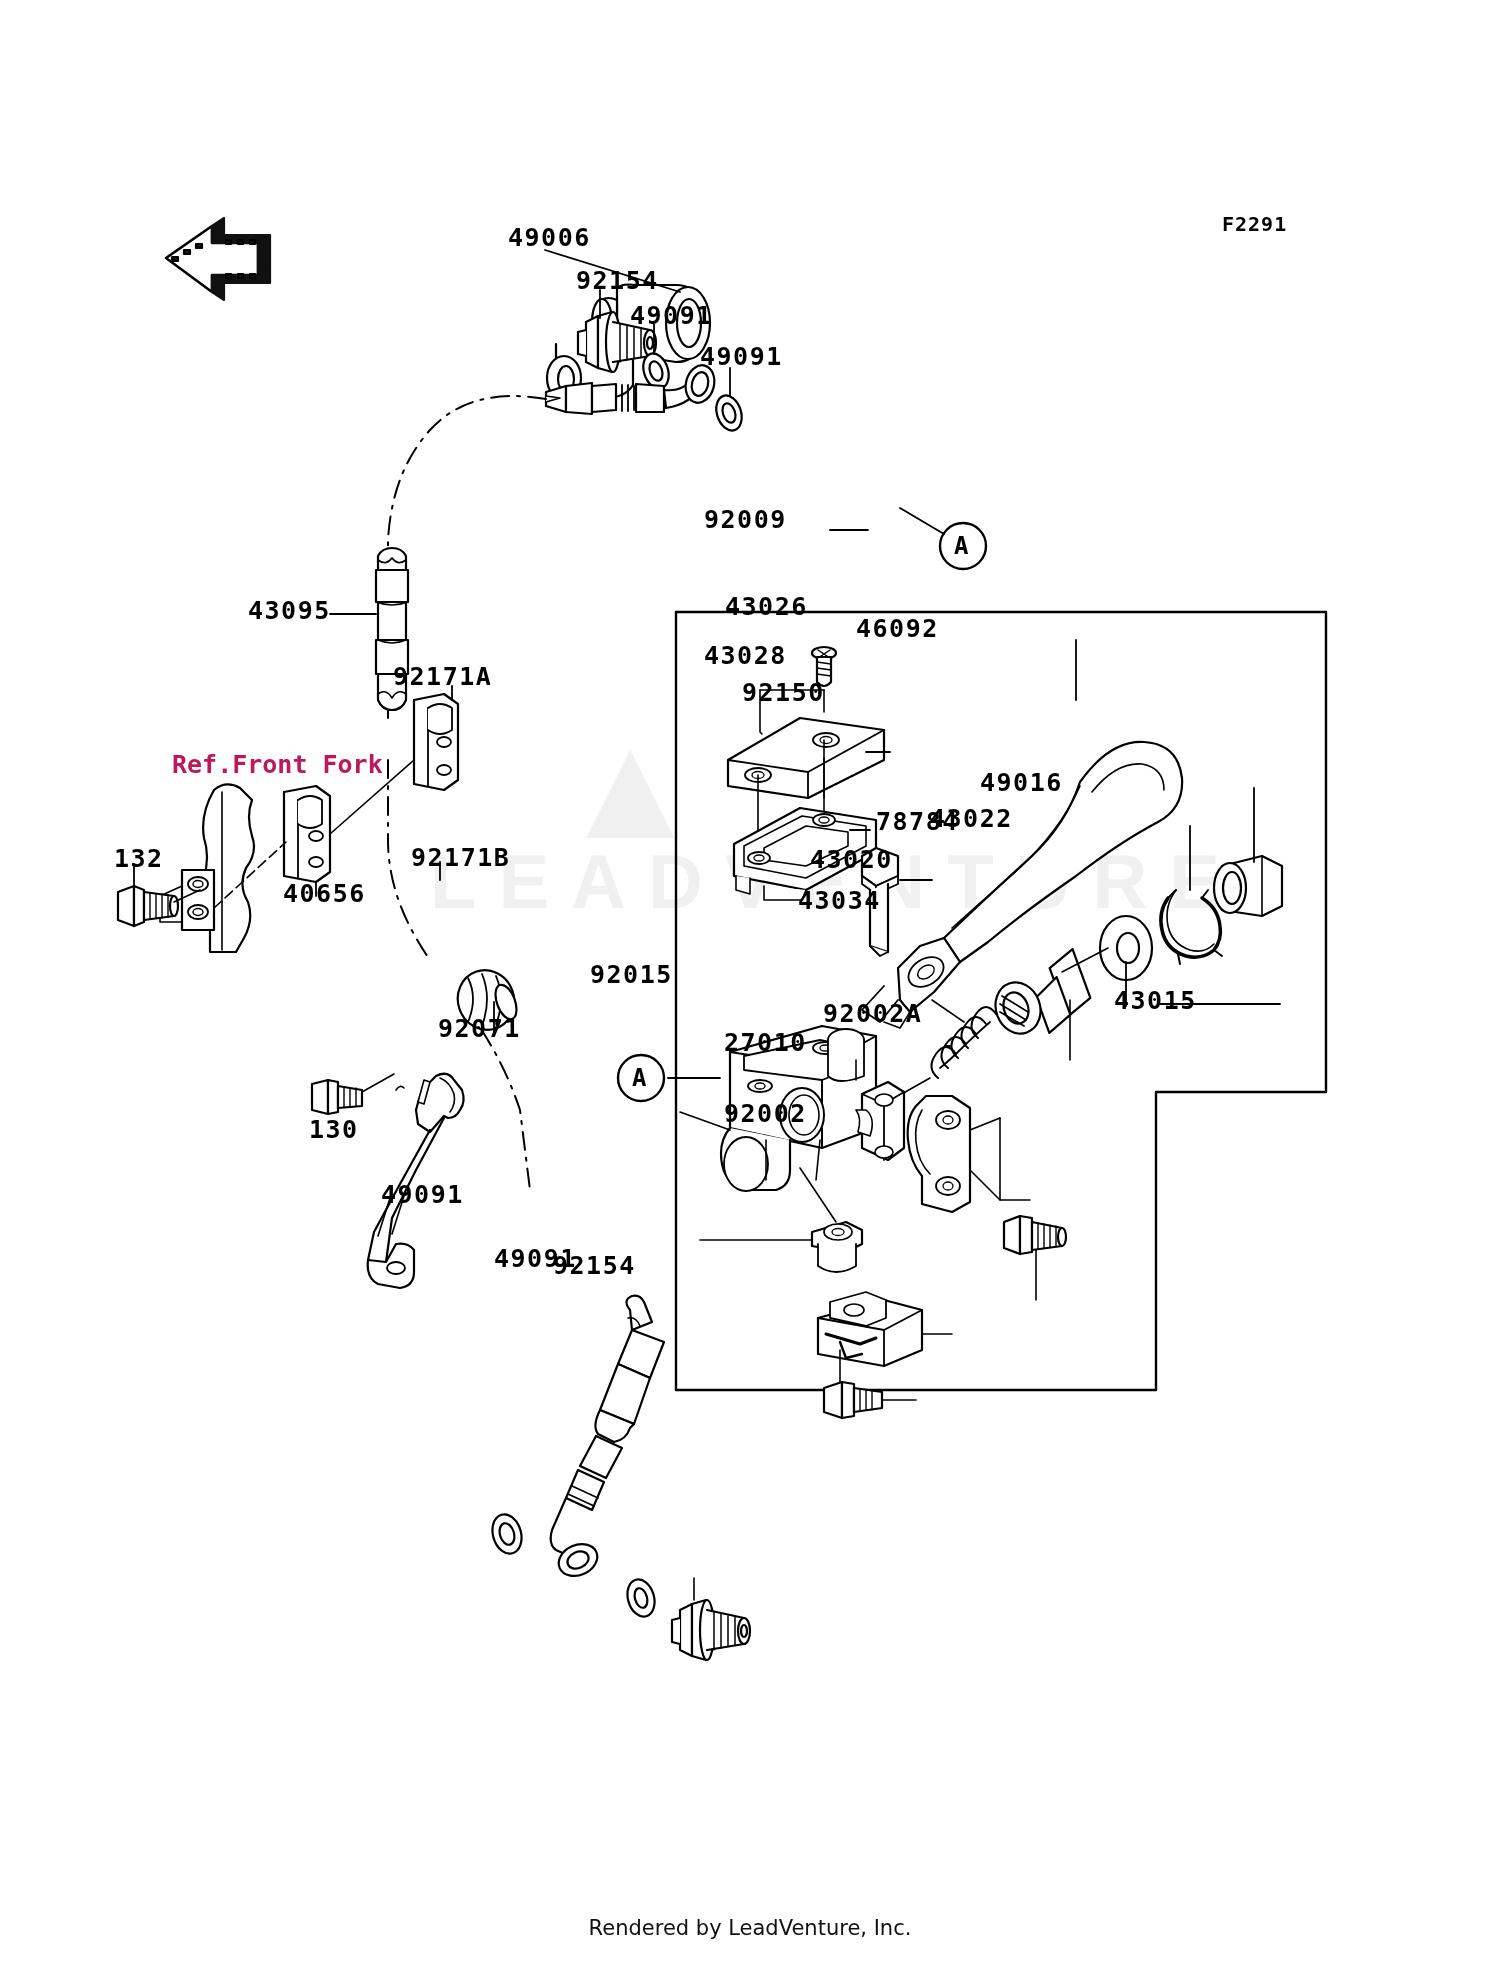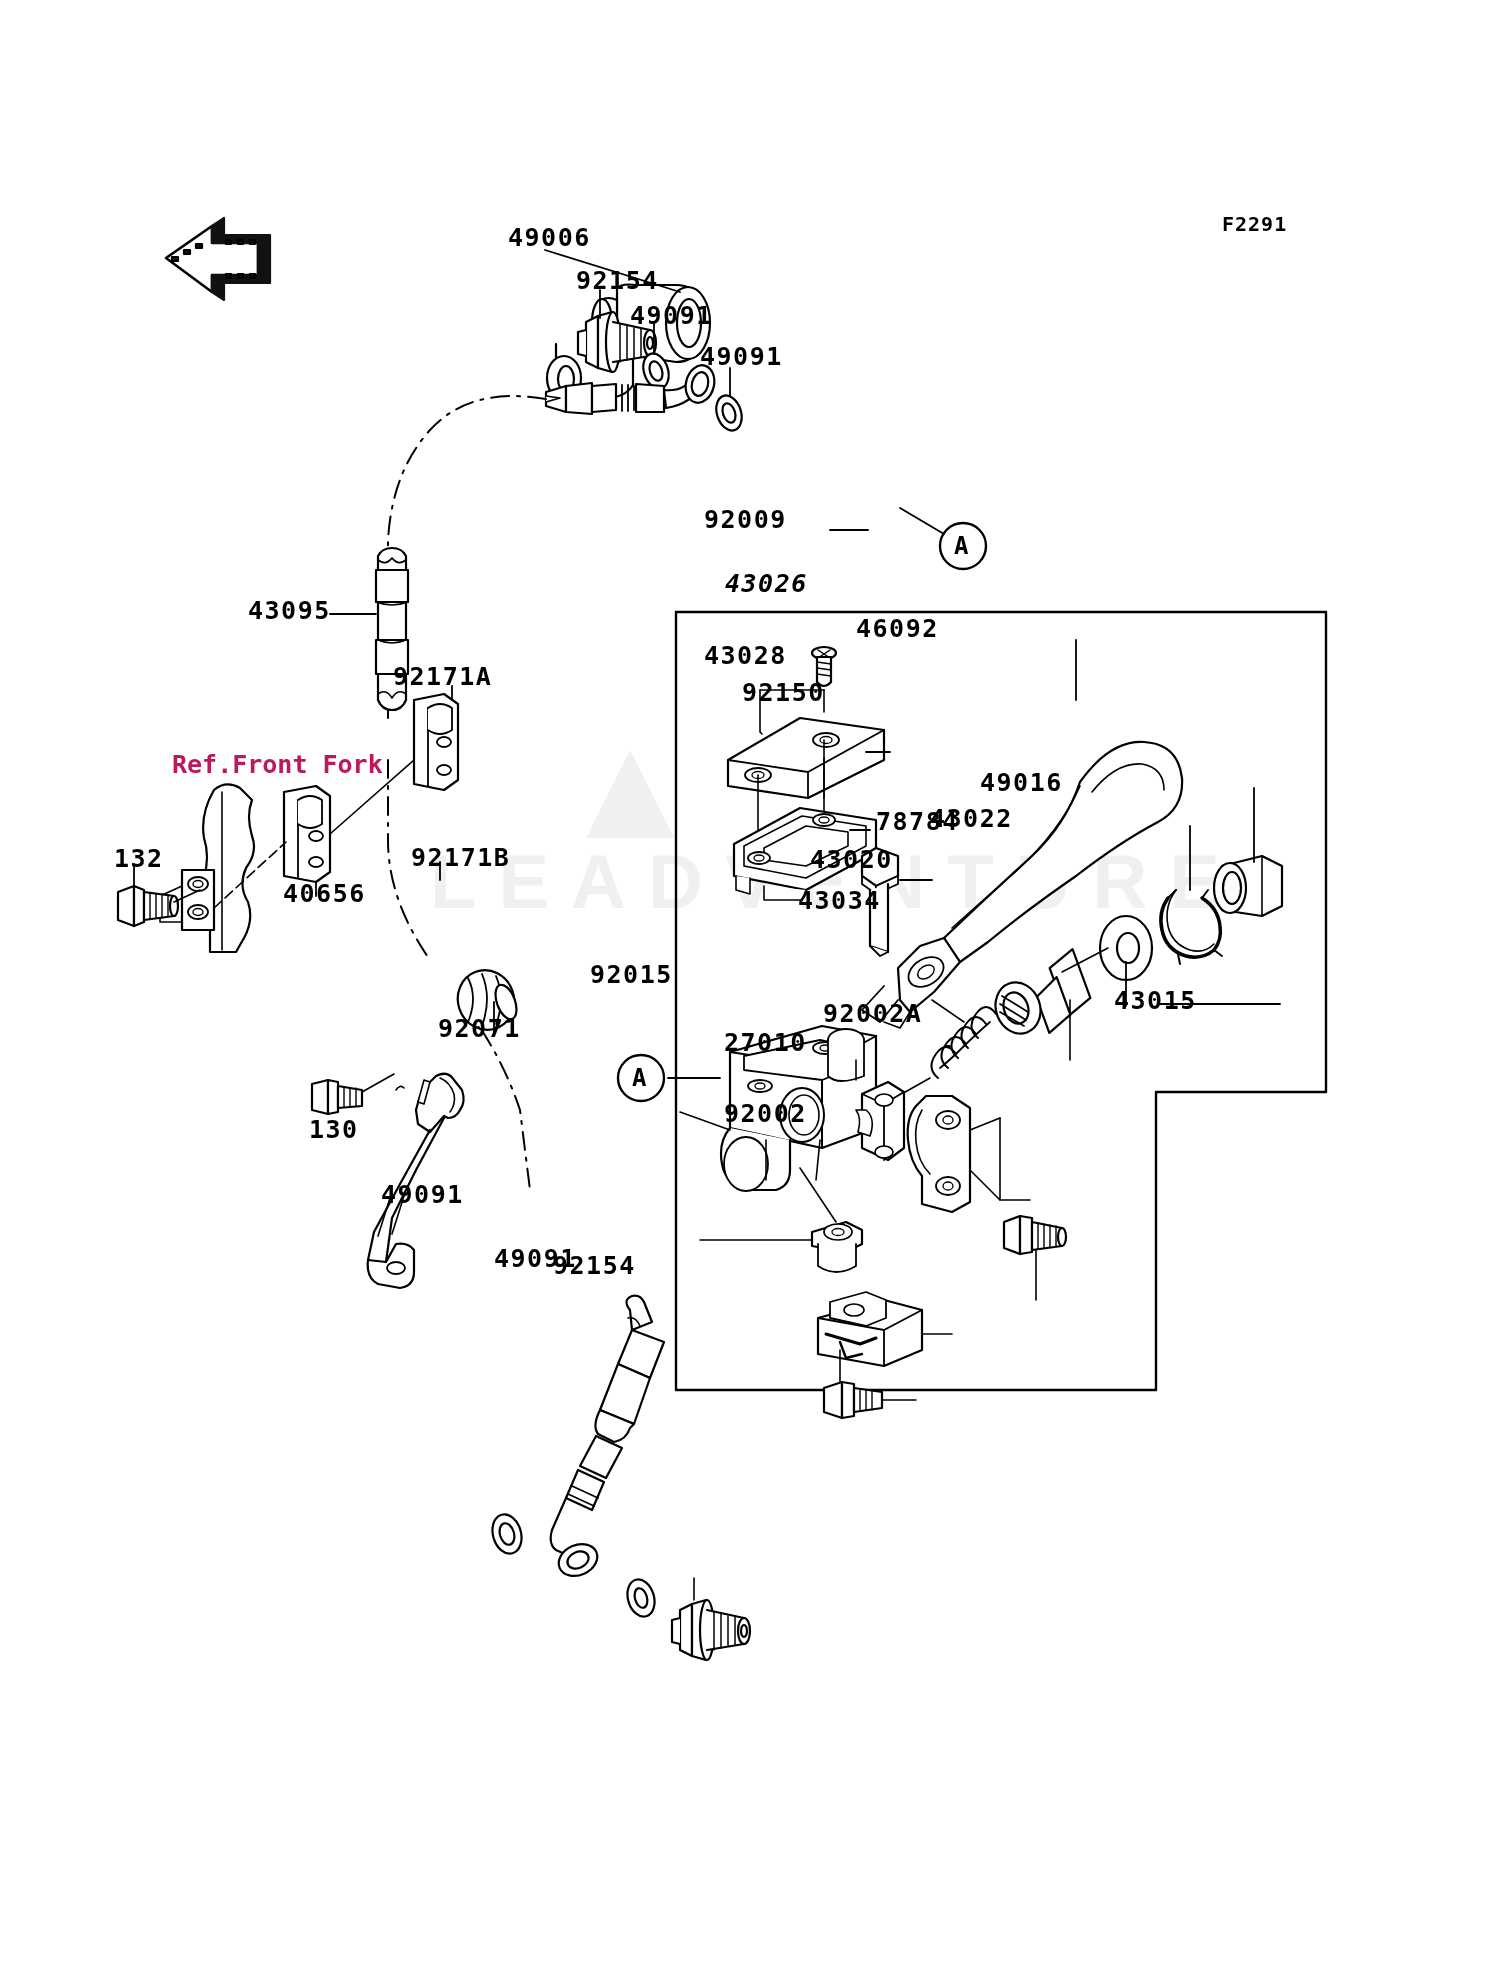--- a/index.html
+++ b/index.html
@@ -549,21 +549,21 @@
   <div class="reflabel" style="left:172px; top:750px;">Ref.Front Fork</div>
 
   <div class="label" style="left:954px; top:534px; font-size:24px; letter-spacing:0;">A</div>
   <div class="label" style="left:632px; top:1066px; font-size:24px; letter-spacing:0;">A</div>
 
   <div class="label" style="left:508px;  top:225px;">49006</div>
   <div class="label" style="left:576px;  top:268px;">92154</div>
   <div class="label" style="left:630px;  top:303px;">49091</div>
   <div class="label" style="left:700px;  top:344px;">49091</div>
   <div class="label" style="left:704px;  top:507px;">92009</div>
-  <div class="label" style="left:725px;  top:571px;font-style:italic;">43026</div>
+  <div class="label" style="left:725px;  top:594px;">43026</div>
   <div class="label" style="left:704px;  top:643px;">43028</div>
   <div class="label" style="left:742px;  top:680px;">92150</div>
   <div class="label" style="left:856px;  top:616px;">46092</div>
   <div class="label" style="left:980px;  top:770px;">49016</div>
   <div class="label" style="left:930px;  top:806px;">43022</div>
   <div class="label" style="left:876px;  top:809px;">78784</div>
   <div class="label" style="left:810px;  top:847px;">43020</div>
   <div class="label" style="left:248px;  top:598px;">43095</div>
   <div class="label" style="left:393px;  top:664px;">92171A</div>
   <div class="label" style="left:283px;  top:881px;">40656</div>
@@ -580,14 +580,15 @@
   <div class="label" style="left:381px; top:1182px;">49091</div>
   <div class="label" style="left:494px; top:1246px;">49091</div>
   <div class="label" style="left:553px; top:1253px;">92154</div>
 
   <div style="position:absolute; left:176px; top:239px; width:86px; height:56px;
               font-family:'DejaVu Sans Mono', monospace; font-weight:bold;
               font-size:0px; color:#000;">
     
   </div>
 
+  <div class="footer">Rendered by LeadVenture, Inc.</div>
 
 </div>
 
 </body></html>

